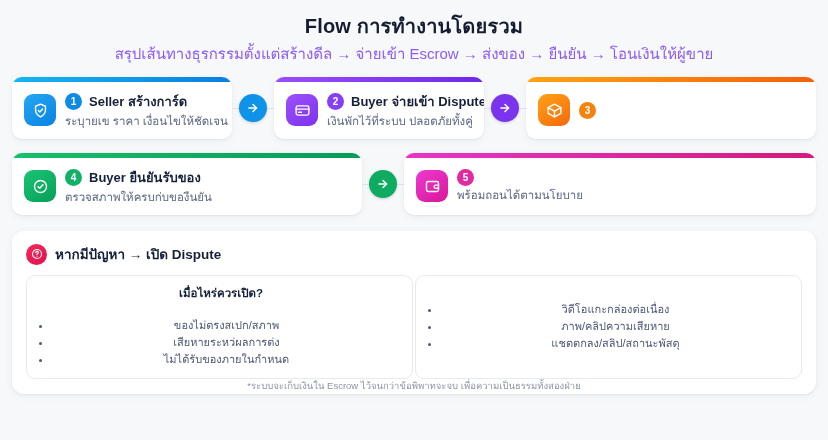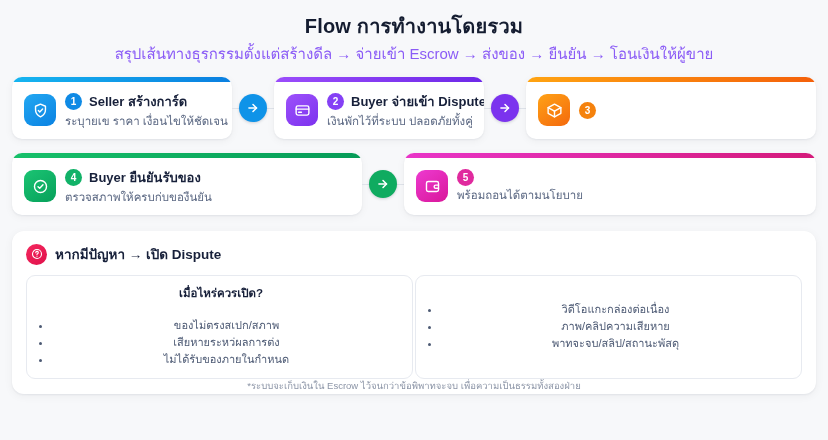--- a/index.html
+++ b/index.html
@@ -291,21 +291,21 @@
           <li>ของไม่ตรงสเปก/สภาพ</li>
           <li>เสียหายระหว่ผลการต่ง</li>
           <li>ไม่ได้รับของภายในกำหนด</li>
         </ul>
       </div>
 
       <div class="dcard">
         <ul>
           <li>วิดีโอแกะกล่องต่อเนื่อง</li>
           <li>ภาพ/คลิปความเสียหาย</li>
-          <li>พาทจะจบ/สลิป/สถานะพัสดุ</li>
+          <li>แชตตกลง/สลิป/สถานะพัสดุ</li>
         </ul>
       </div>
 
 
     </div>
 
     <div class="note">*ระบบจะเก็บเงินใน Escrow ไว้จนกว่าข้อพิพาทจะจบ เพื่อความเป็นธรรมทั้งสองฝ่าย</div>
   </div>
 
 </div>

